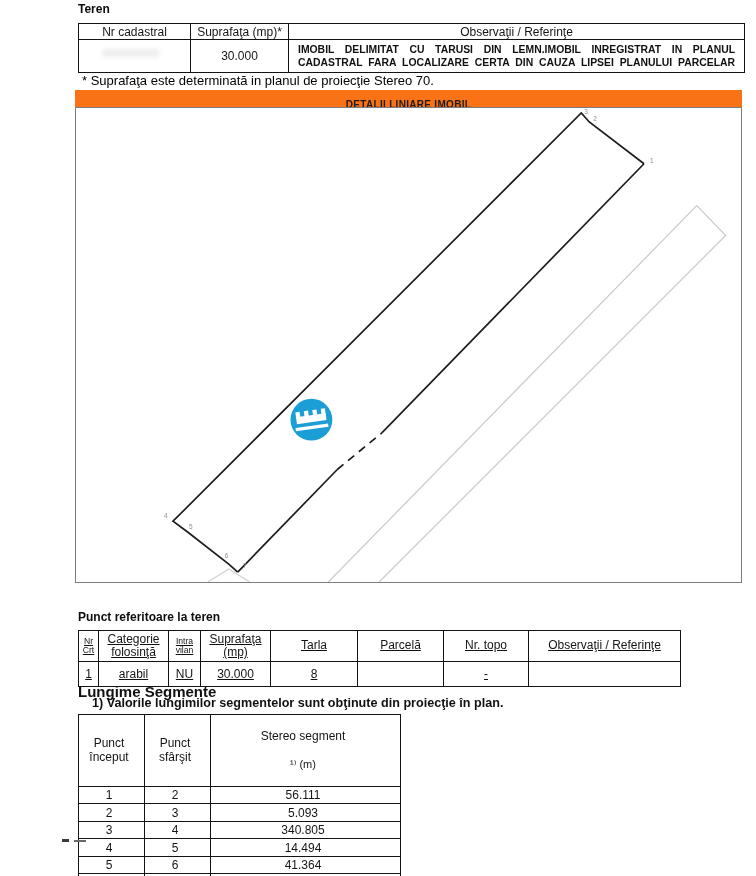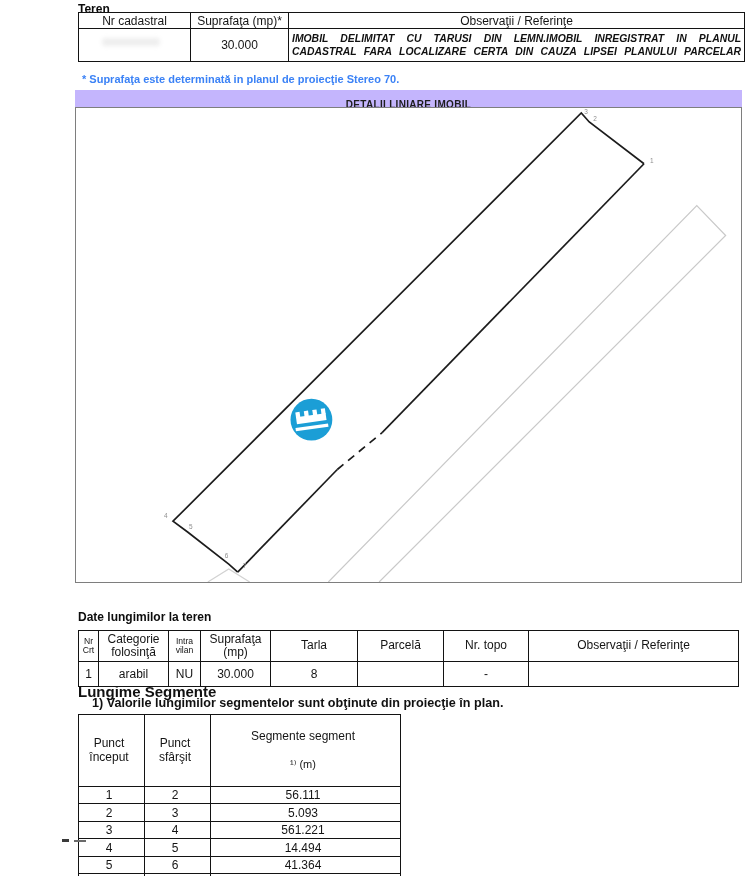--- a/index.html
+++ b/index.html
@@ -7,44 +7,44 @@
   body { font-family:"Liberation Sans","DejaVu Sans",sans-serif; color:#111; }
   .page { position:relative; width:756px; height:876px; background:#fff; overflow:hidden; }
 
   .sec-title { position:absolute; font-size:12px; font-weight:bold; color:#0d0d0d; }
 
   table.tbl { border-collapse:collapse; table-layout:fixed; width:100%; }
   table.tbl td { border:1.2px solid #131313; vertical-align:middle; text-align:center;
                  font-size:12px; color:#151515; overflow:hidden; }
 
   
-  .t1-wrap { position:absolute; left:78px; top:12px; width:667px; }
+  .t1-wrap { position:absolute; left:78px; top:23px; width:667px; }
   .t1-wrap table { border:1.6px solid #131313; }
   .t1-head td { height:16px; font-size:12.2px; }
   .t1-data td { height:33px; }
-  .obs-cell { padding:1px 3px;font-style:italic; }
+  .obs-cell { padding:1px 9px; }
   .obs-line { font-size:10.4px; font-weight:bold; line-height:13.5px;
               text-align:justify; text-align-last:justify; color:#101010; }
   .suprafata-val { font-size:13px; }
   .redaction { position:absolute; left:24px; top:26px; width:58px; height:8px;
                background:#cfcfcf; opacity:.35; filter:blur(2px); border-radius:3px; }
 
-  .footnote { position:absolute; left:82px; top:73px; font-size:11px; color:#3b82f6;font-weight:bold; }
+  .footnote { position:absolute; left:82px; top:73px; font-size:13px; color:#000000; }
 
   
   .diag-titlebar { position:absolute; left:75px; top:90px; width:667px; height:29px;
-                   background:#c4b5fd; display:flex; align-items:center; justify-content:center;
+                   background:#f97316; display:flex; align-items:center; justify-content:center;
                    font-size:10px; font-weight:bold; letter-spacing:.3px; color:#1c1c1c; }
   .diag-box { position:absolute; left:75px; top:107px; width:667px; height:476px;
               border:1.6px solid #7e7e7e; background:#fff; }
   .diag-box svg { display:block; width:100%; height:100%; }
   .pt-label { font-size:6.5px; fill:#8f8f8f; font-family:"Liberation Sans",sans-serif; }
 
   
-  .t2-wrap { position:absolute; left:78px; top:630px; width:661px; }
+  .t2-wrap { position:absolute; left:78px; top:630px; width:603px;text-decoration:underline; }
   .t2-wrap table { border:1.6px solid #131313; }
   .t2-head td { height:31px; white-space:pre-line; line-height:1.12; font-size:12.2px; }
   .t2-head td.small { font-size:8.6px; line-height:1.1; }
   .t2-data td { height:25px; }
 
   
   .seg-title { position:absolute; left:78px; top:683px; font-size:15px; font-weight:bold; }
   .seg-note  { position:absolute; left:92px; top:696px; font-size:12.6px; font-weight:bold; }
   .t3-wrap { position:absolute; left:78px; top:714px; width:323px; }
   .t3-wrap table { border:1.6px solid #131313; }
@@ -123,21 +123,21 @@
           <rect x="-15" y="-9.5" width="4.3" height="6"></rect>
           <rect x="-6.4" y="-9.5" width="4.3" height="6"></rect>
           <rect x="2.2" y="-9.5" width="4.3" height="6"></rect>
           <rect x="10.8" y="-9.5" width="4.2" height="6"></rect>
           <rect x="-17" y="6" width="33" height="3.4"></rect>
         </g>
       </g>
     </svg>
   </div>
 
-  <div class="sec-title" style="left:78px; top:610px;">Date lungimilor la teren</div>
+  <div class="sec-title" style="left:78px; top:610px;">Punct referitoare la teren</div>
 
   <div class="t2-wrap">
     <table class="tbl">
       <colgroup>
         <col style="width:20px">
           <col style="width:70px">
           <col style="width:32px">
           <col style="width:70px">
         <col style="width:87px">
           <col style="width:86px">
@@ -183,38 +183,38 @@
           <col style="width:66px">
           <col>
         </colgroup>
       <tbody>
           <tr class="t3-head">
         <td>Punct
 început</td>
         <td>Punct
 sfârşit</td>
         <td>
-          <div>Segmente segment</div>
+          <div>Stereo segment</div>
           <div class="len-sub">¹⁾ (m)</div>
         </td>
       </tr>
       <tr class="t3-data">
         <td>1</td>
         <td>2</td>
         <td>56.111</td>
       </tr>
       <tr class="t3-data">
         <td>2</td>
         <td>3</td>
         <td>5.093</td>
       </tr>
       <tr class="t3-data">
         <td>3</td>
         <td>4</td>
-        <td>561.221</td>
+        <td>340.805</td>
       </tr>
       <tr class="t3-data">
         <td>4</td>
         <td>5</td>
         <td>14.494</td>
       </tr>
       <tr class="t3-data">
         <td>5</td>
         <td>6</td>
         <td>41.364</td>

